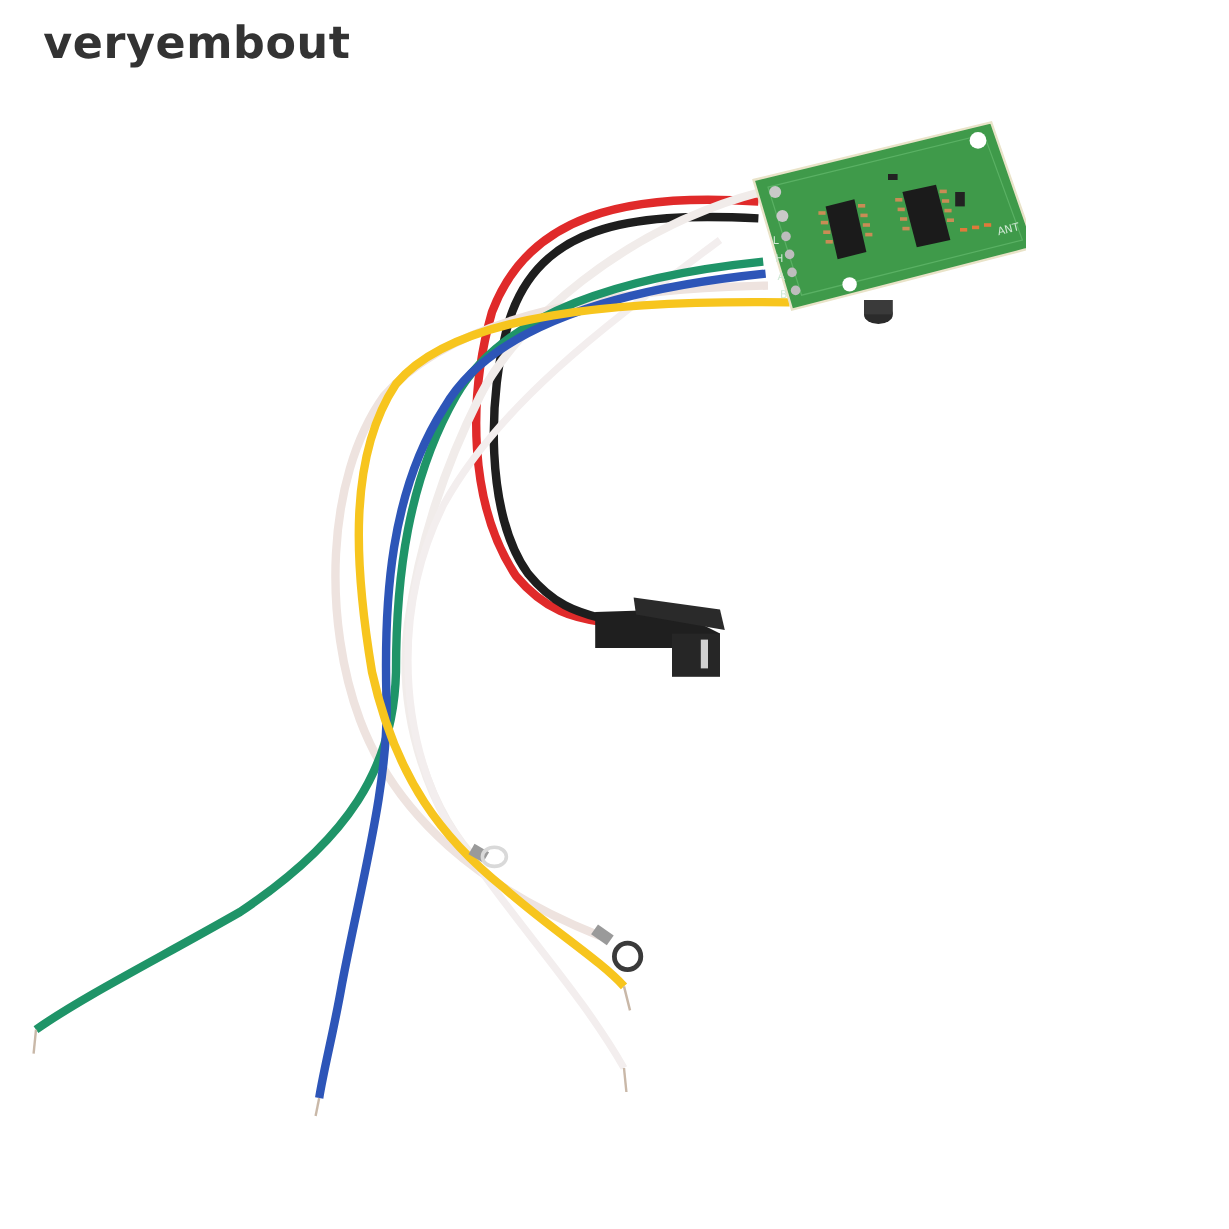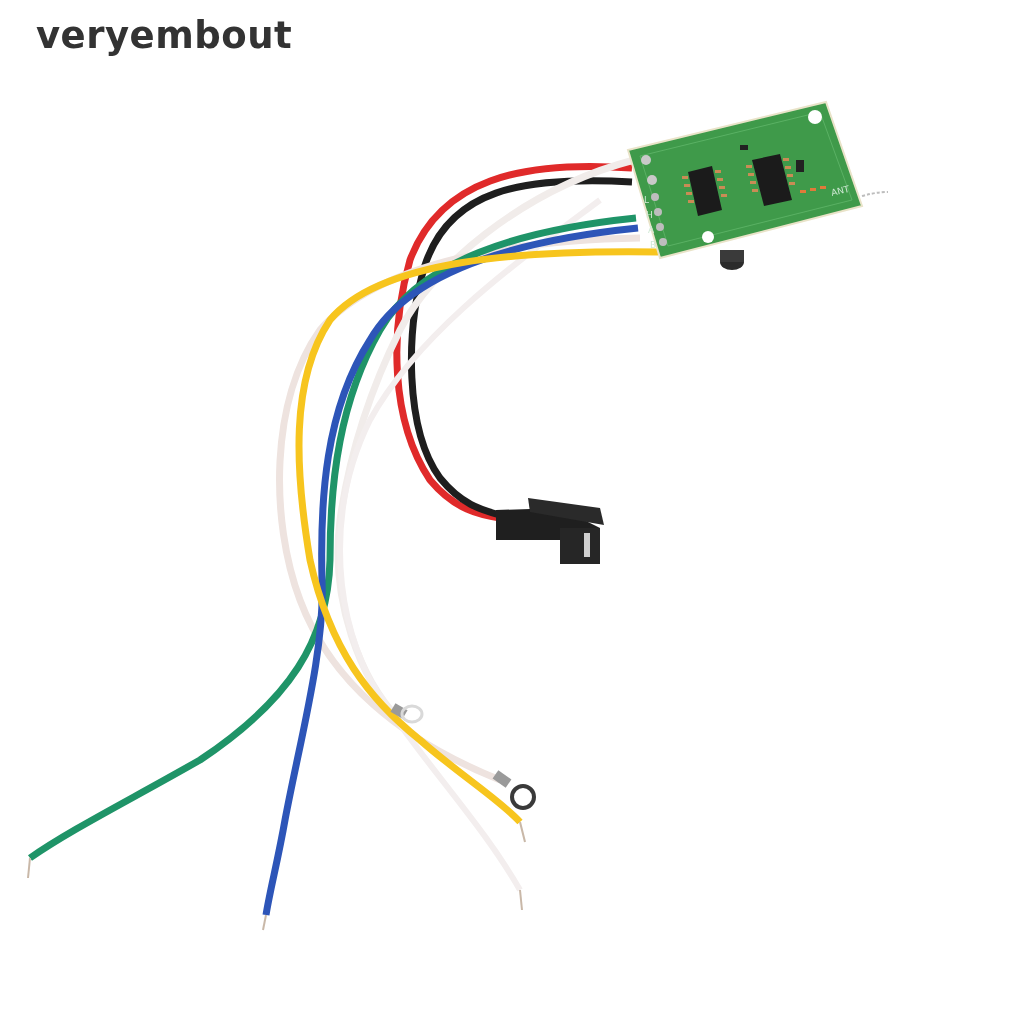--- a/index.html
+++ b/index.html
@@ -1,16 +1,16 @@
 <!DOCTYPE html>
 <html><head>
   <meta charset="utf-8">
   <style>
     html, body { margin: 0; padding: 0; background: #ffffff; }
-    .stage { position: relative; width: 855px; height: 1024px; overflow: hidden; background: #ffffff; padding-left: 33px; }
+    .stage { position: relative; width: 855px; height: 1024px; overflow: hidden; background: #ffffff; }
     .brand { position: absolute; left: 36px; top: 14px; font-family: "DejaVu Sans", sans-serif; font-weight: bold; font-size: 37px; color: #333333; letter-spacing: 0.5px; }
     svg.scene { position: absolute; left: 0; top: 0; }
     .silk { font-family: "DejaVu Sans", sans-serif; font-size: 9px; fill: #cfe8d4; }
   </style>
 </head>
 <body>
 
 <div class="stage">
   <div class="brand">veryembout</div>
 

